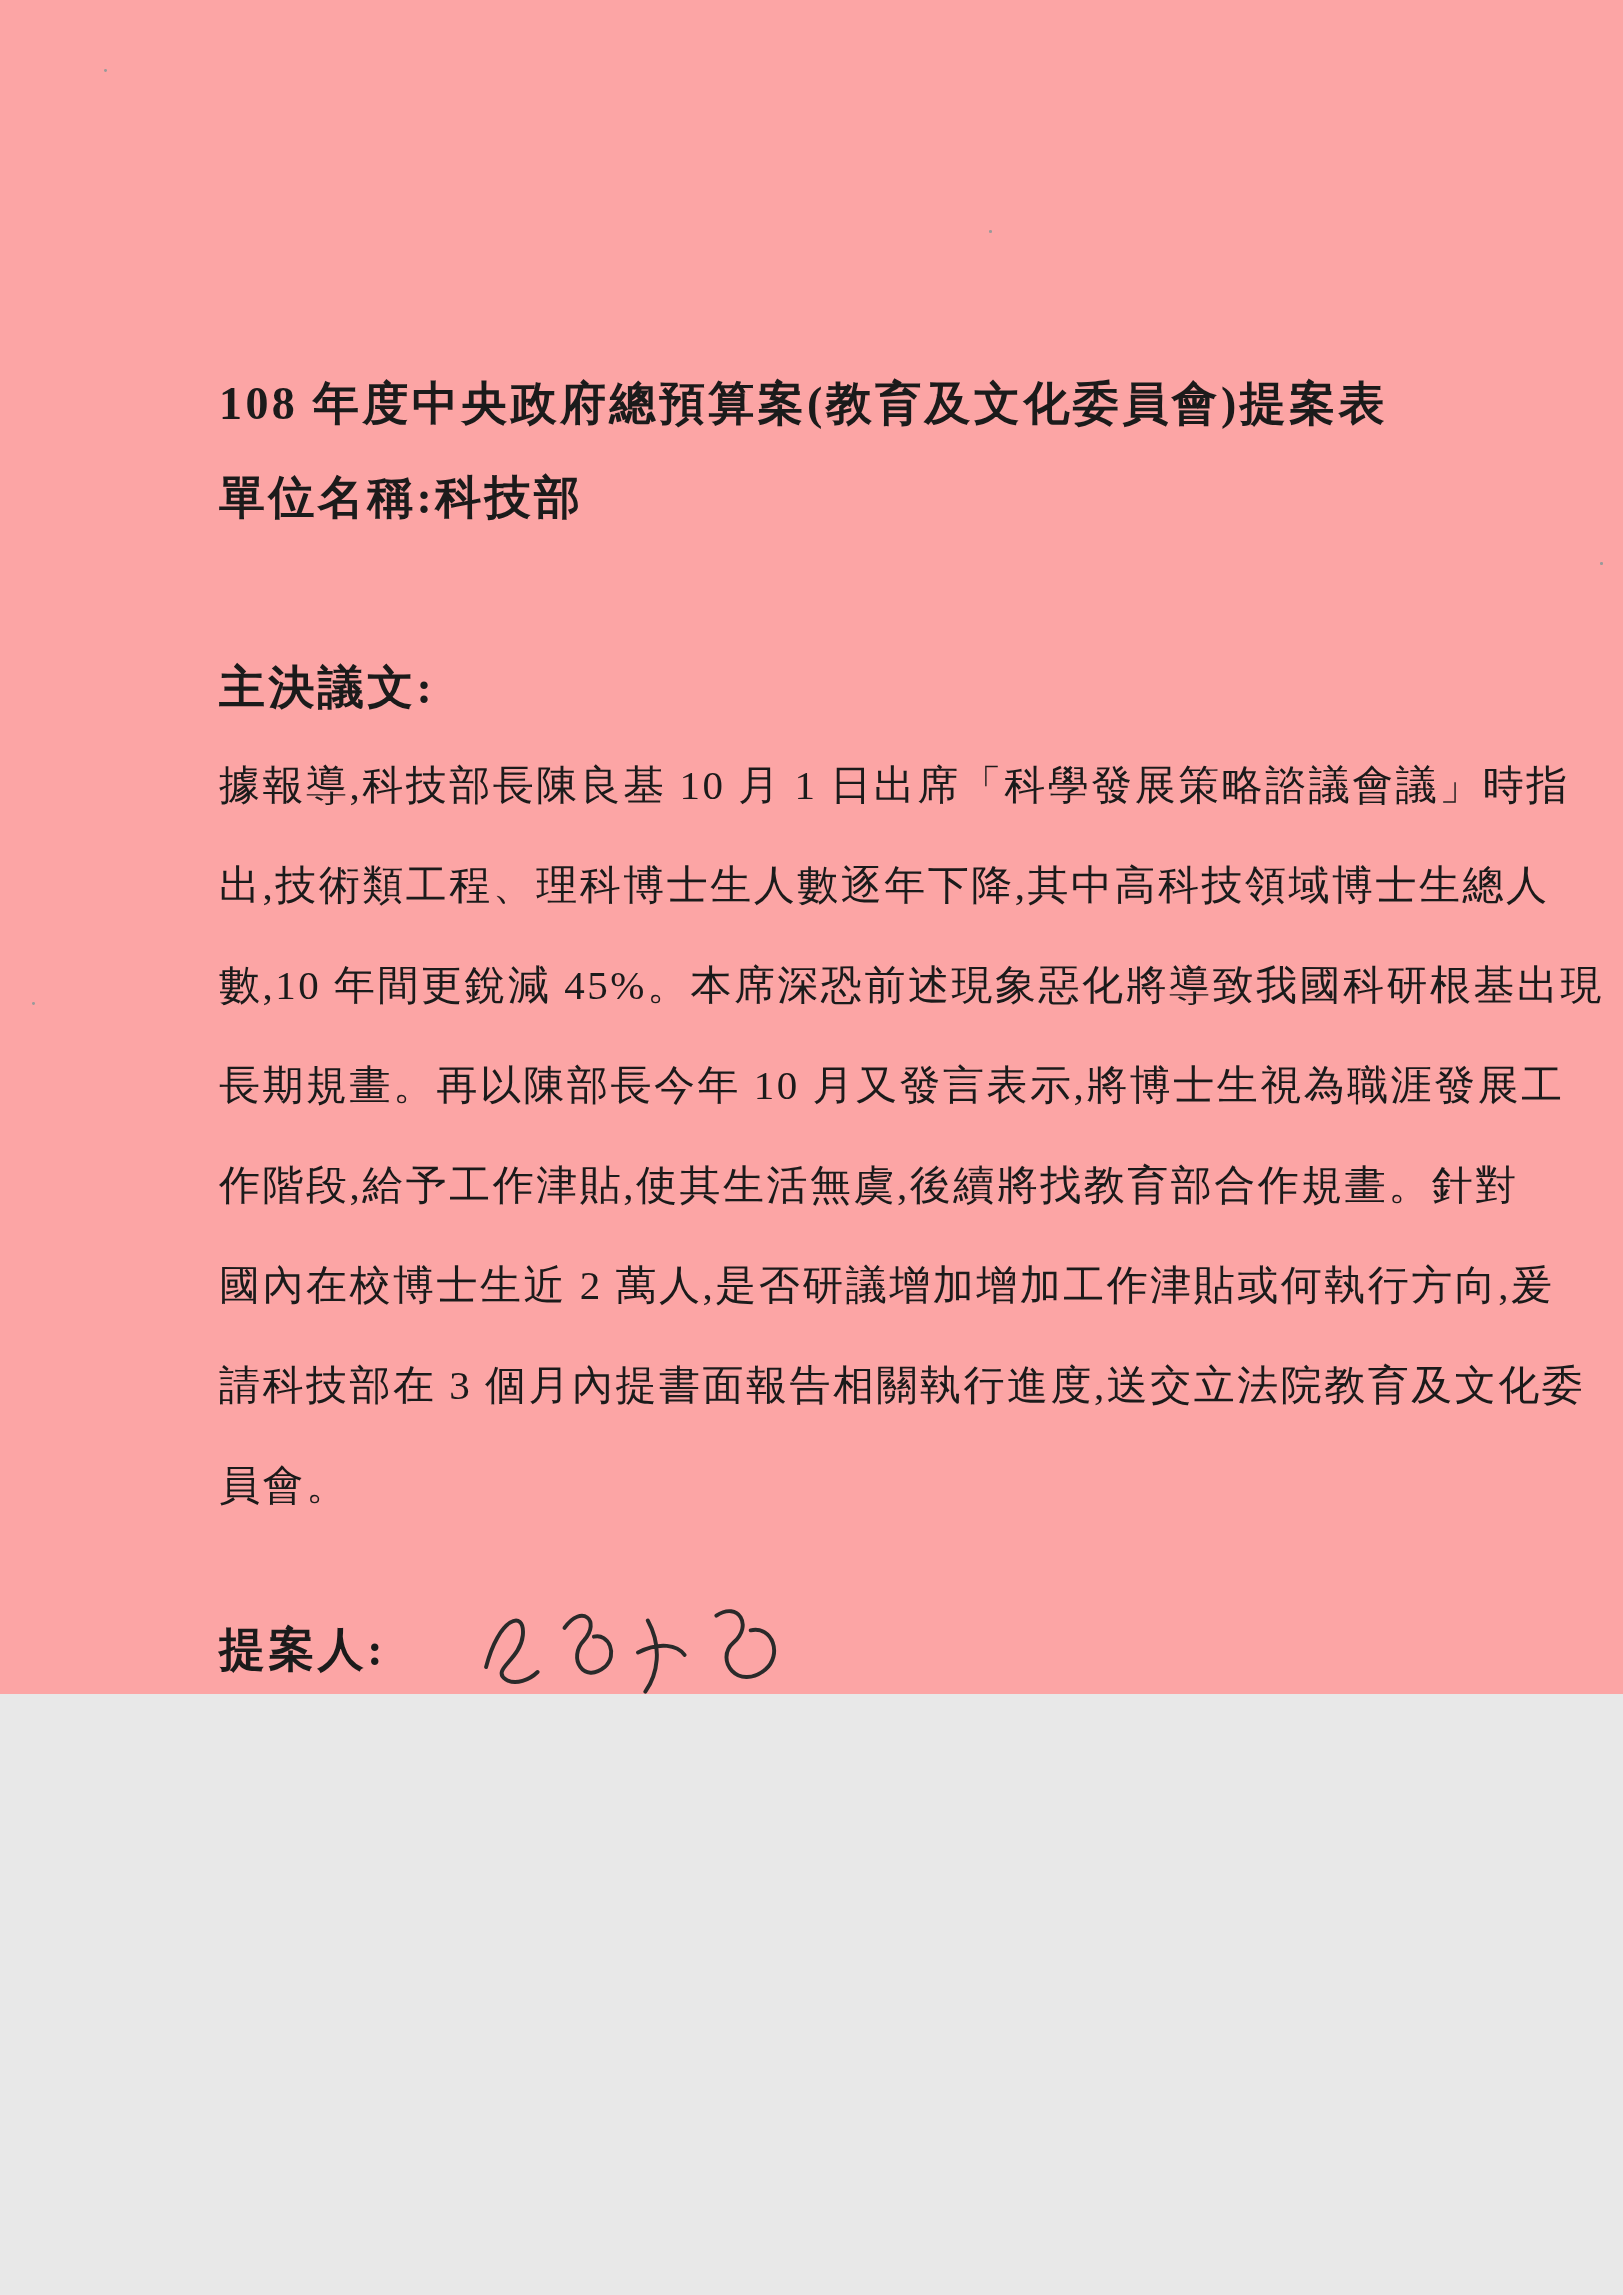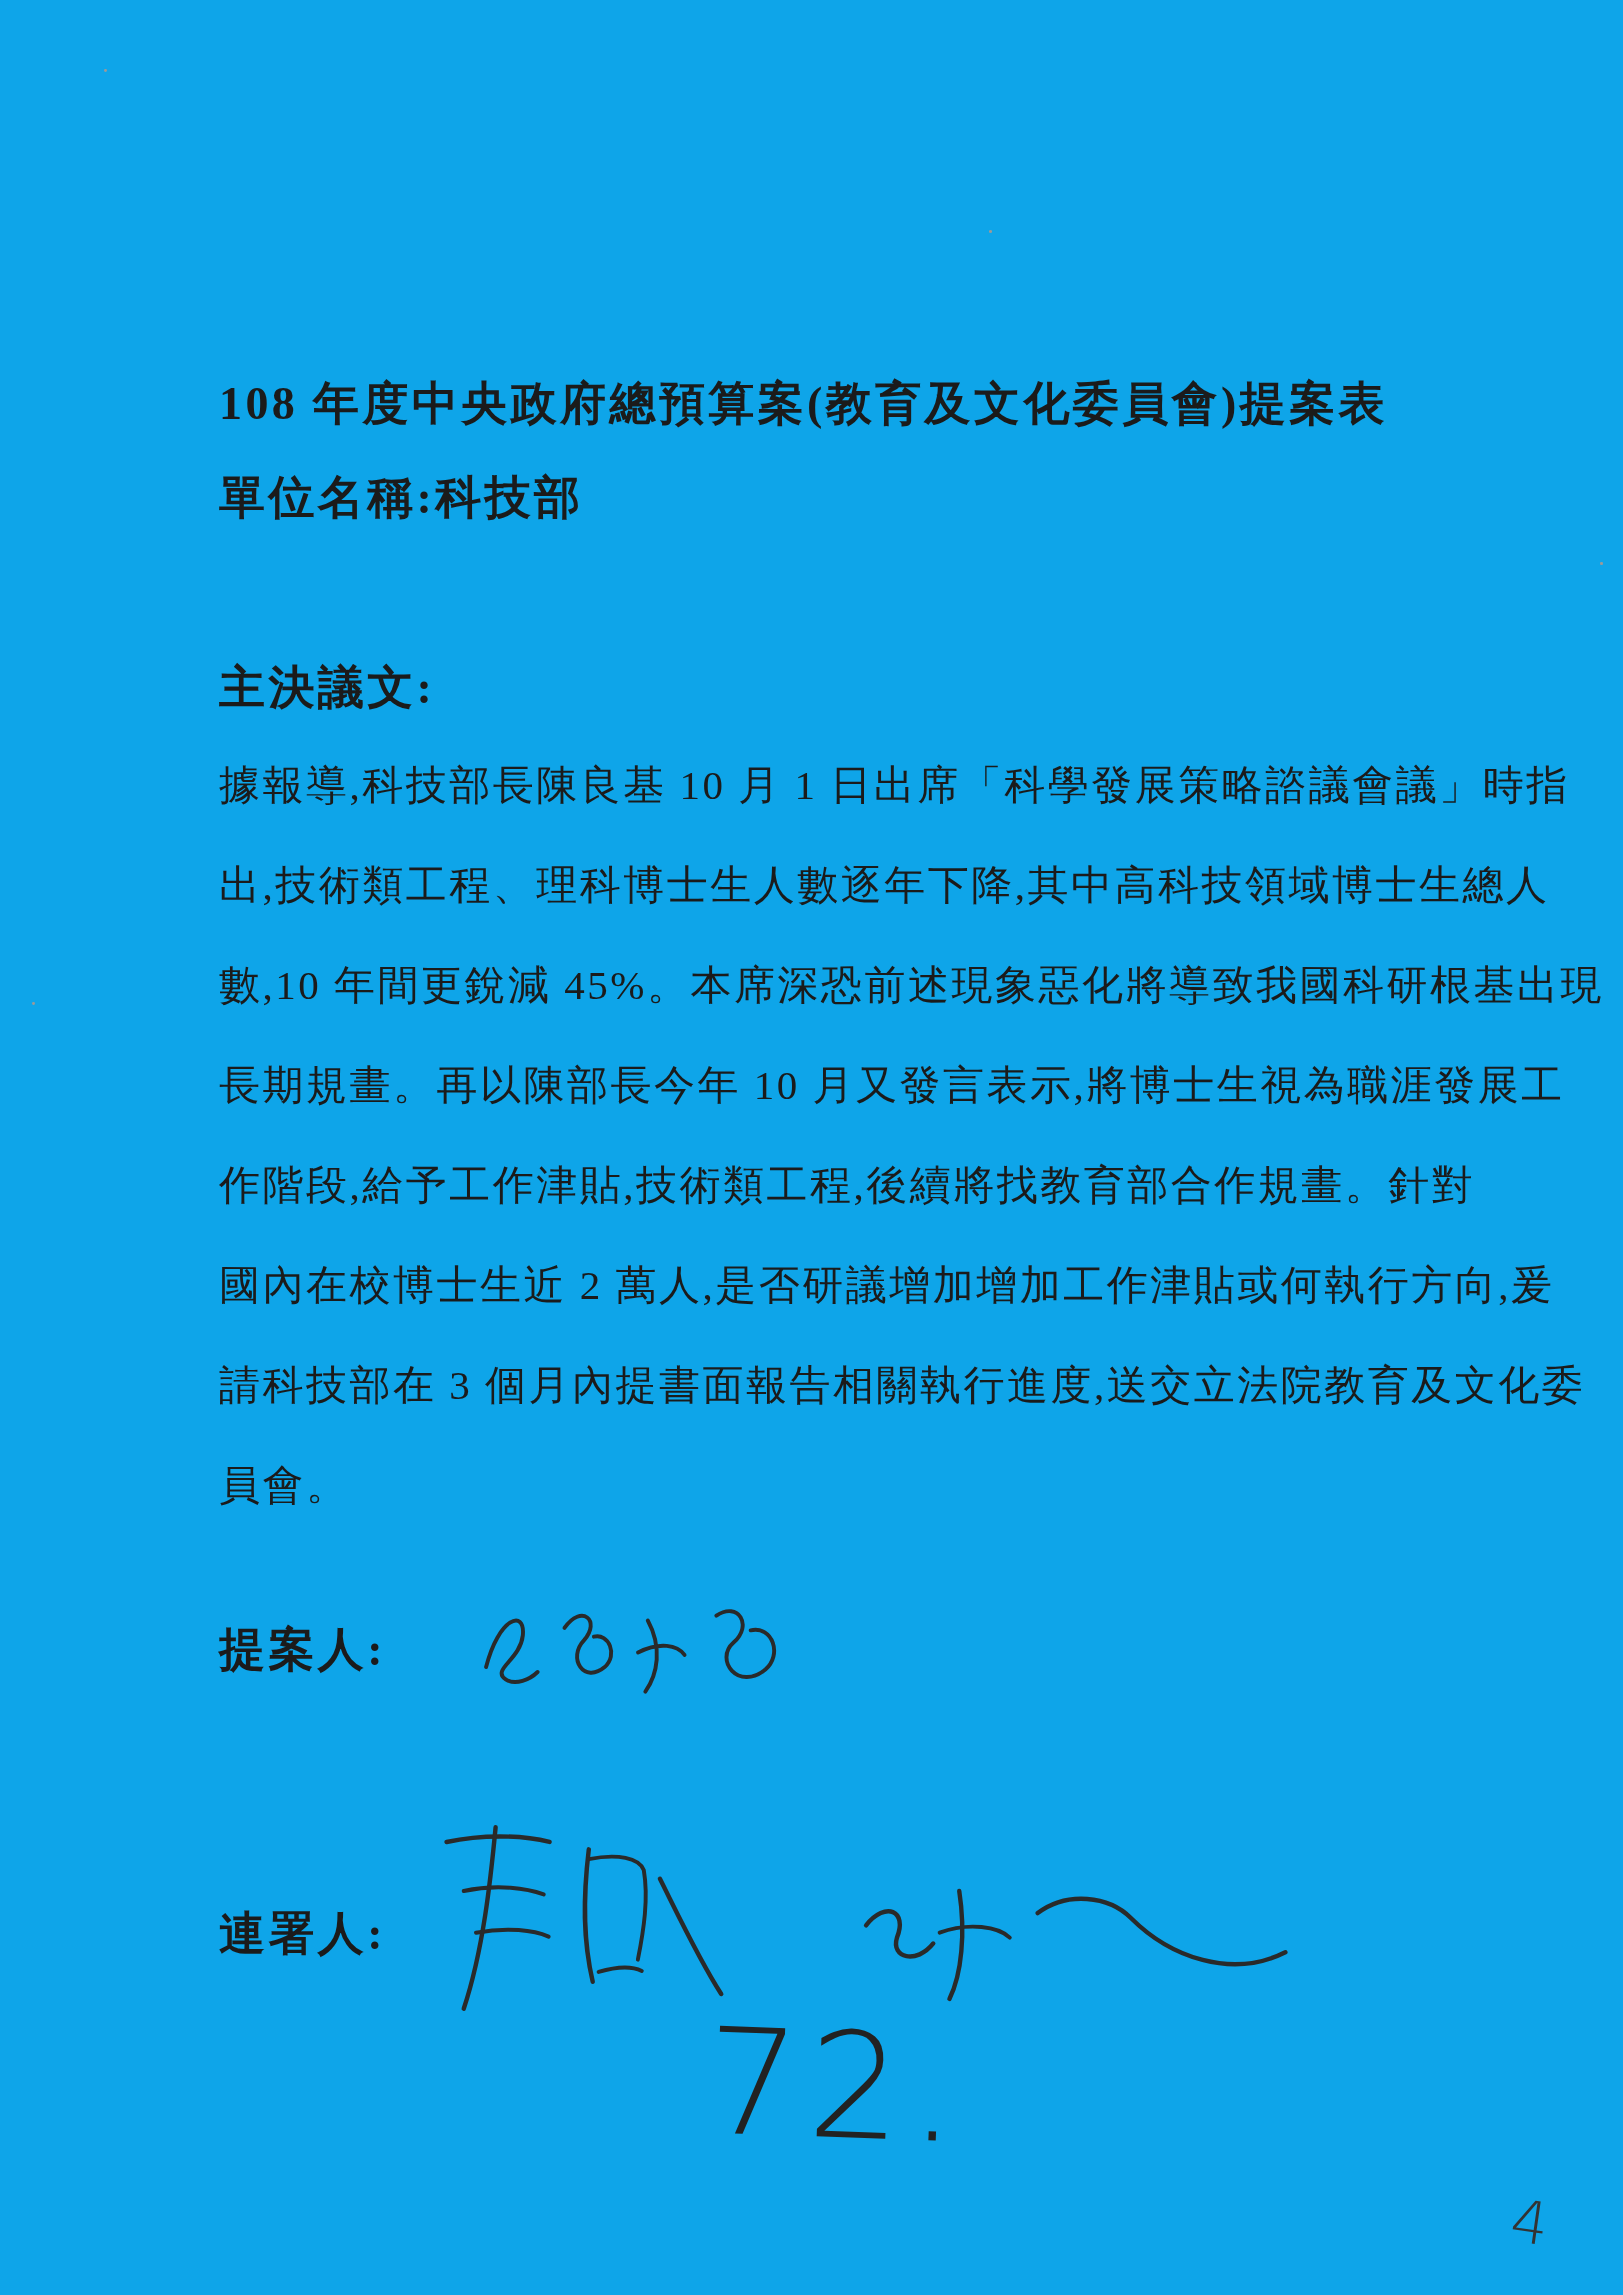--- a/index.html
+++ b/index.html
@@ -3,22 +3,22 @@
 <meta charset="utf-8">
 <style>
   html, body {
     margin: 0;
     padding: 0;
     background: #e8e8e8;
   }
   .page {
     position: relative;
     width: 1624px;
-    height: 2295px;
-    background: #0ea5e9;
+    height: 1694px;
+    background: #fca5a5;
     font-family: "Liberation Serif", "DejaVu Serif", serif;
     color: #1b1b1b;
     overflow: hidden;
   }
   .abs { position: absolute; }
 
   .doc-title {
     left: 219px;
     top: 373px;
     font-size: 46px;
@@ -113,21 +113,21 @@
   <div class="abs doc-title">108 年度中央政府總預算案(教育及文化委員會)提案表</div>
   <div class="abs doc-unit">單位名稱:科技部</div>
 
   <div class="abs section-heading">主決議文:</div>
 
   <div class="abs body-text">
       <div class="body-line">據報導,科技部長陳良基 10 月 1 日出席「科學發展策略諮議會議」時指</div>
       <div class="body-line">出,技術類工程、理科博士生人數逐年下降,其中高科技領域博士生總人</div>
       <div class="body-line">數,10 年間更銳減 45%。本席深恐前述現象惡化將導致我國科研根基出現</div>
       <div class="body-line">長期規畫。再以陳部長今年 10 月又發言表示,將博士生視為職涯發展工</div>
-      <div class="body-line">作階段,給予工作津貼,技術類工程,後續將找教育部合作規畫。針對</div>
+      <div class="body-line">作階段,給予工作津貼,使其生活無虞,後續將找教育部合作規畫。針對</div>
       <div class="body-line">國內在校博士生近 2 萬人,是否研議增加增加工作津貼或何執行方向,爰</div>
       <div class="body-line">請科技部在 3 個月內提書面報告相關執行進度,送交立法院教育及文化委</div>
       <div class="body-line">員會。</div>
     </div>
 
   <div class="abs sig-label proposer-label">提案人:</div>
 
   <svg class="sig-svg proposer-sig" width="334" height="147" viewBox="0 0 680 300">
     <path d="M30 190 C 55 90, 110 70, 105 125 C 100 175, 40 195, 70 215 C 90 228, 120 215, 135 200" stroke-width="8"></path>
     <path d="M190 110 C 225 60, 265 95, 230 135 C 195 172, 230 225, 272 190 C 300 165, 280 120, 250 128" stroke-width="8"></path>

